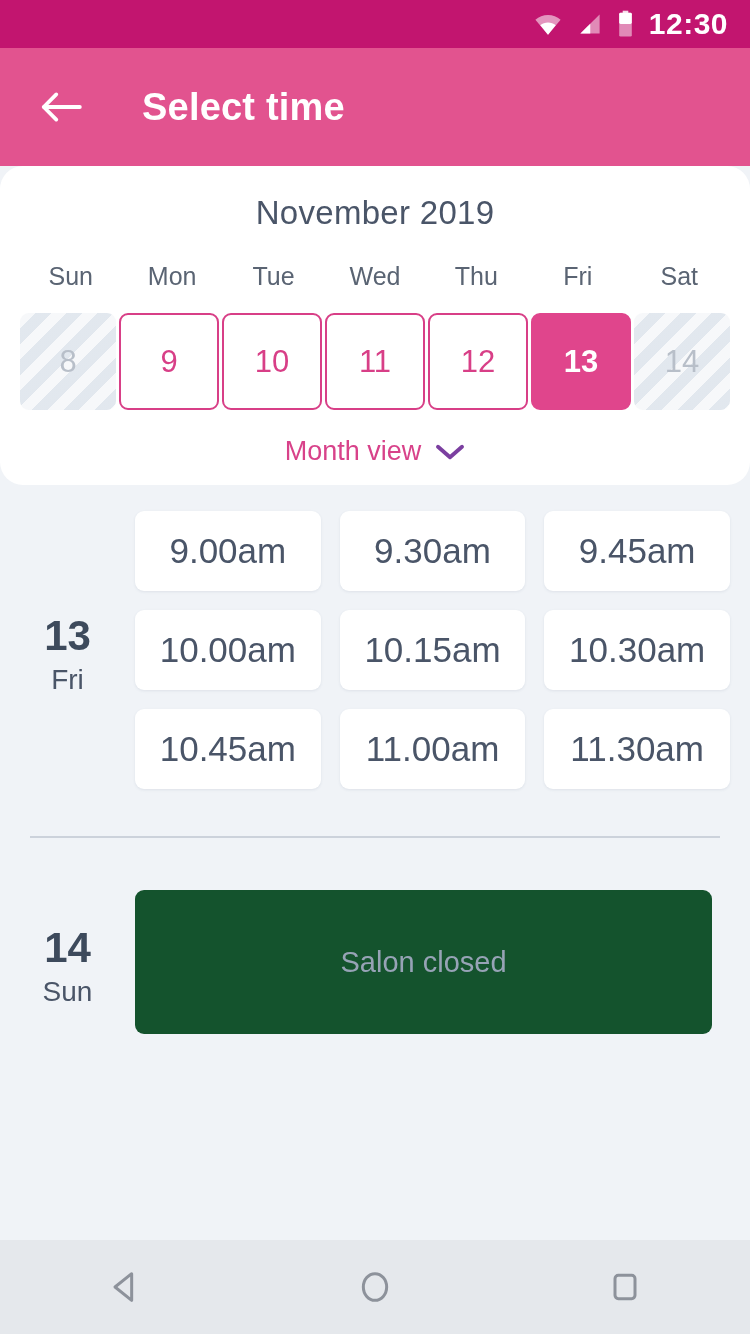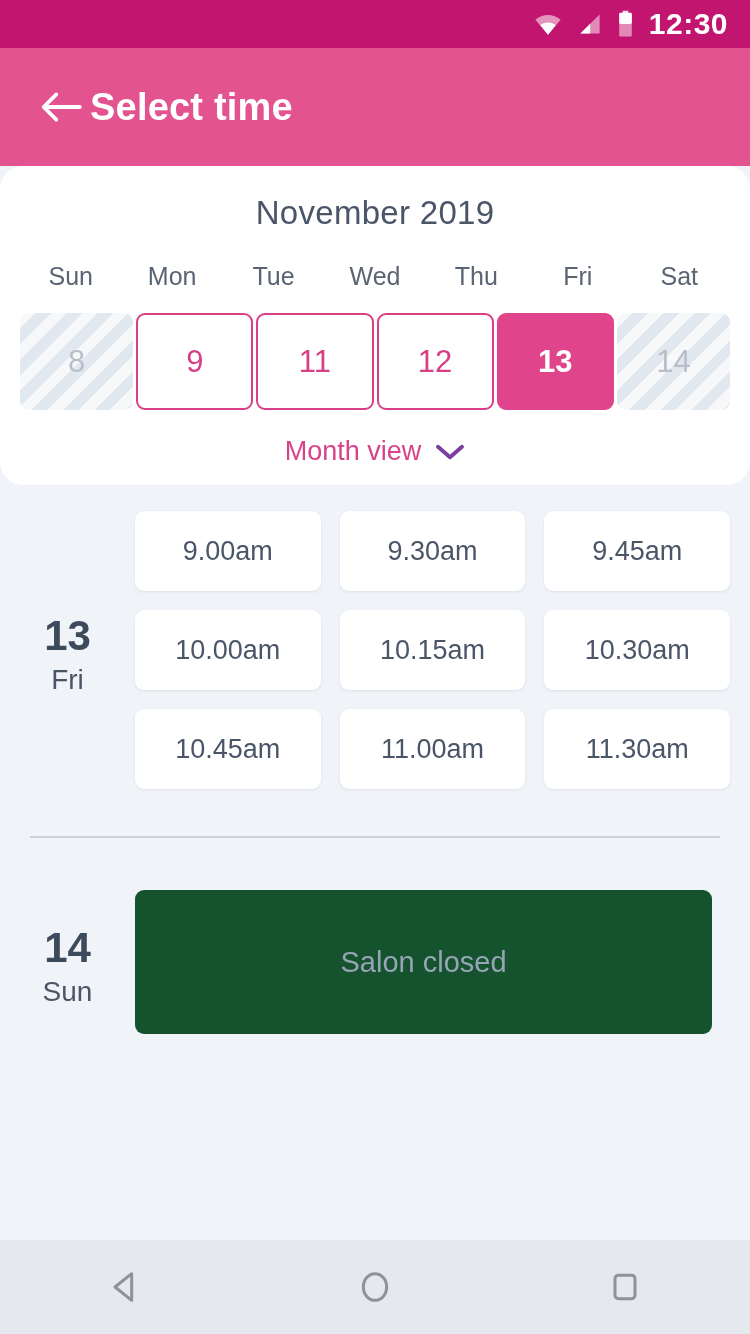--- a/index.html
+++ b/index.html
@@ -41,20 +41,21 @@
   }
   .back-btn {
     width:58px; height:58px;
     display:flex; align-items:center; justify-content:center;
     cursor:pointer;
   }
   .appbar-title {
     color:#ffffff;
     font-size:38px;
     font-weight:bold;
+    margin-left:52px;
     letter-spacing:0.2px;
   }
 
   
   .calendar {
     background:#ffffff;
     padding-top:28px;
     padding-bottom:18px;
     border-radius:23px;
   }
@@ -164,21 +165,21 @@
     gap:19px 19px;
   }
   .slot {
     height:80px;
     background:#ffffff;
     border-radius:9px;
     display:flex;
     align-items:center;
     justify-content:center;
     color:#4a5568;
-    font-size:27px;
+    font-size:35px;
     box-shadow:0 1px 3px rgba(70,90,120,0.11);
     cursor:pointer;
   }
   .divider {
     height:2px;
     background:#ccd2db;
     margin:47px 30px 0 30px;
   }
   .closed-section {
     display:flex;
@@ -257,20 +258,21 @@
     <div class="weekday">Tue</div>
     <div class="weekday">Wed</div>
     <div class="weekday">Thu</div>
     <div class="weekday">Fri</div>
     <div class="weekday">Sat</div>
   </div>
 
   <div class="dates">
     <div class="date-cell disabled">8</div>
     <div class="date-cell available">9</div>
+    <div class="date-cell available">10</div>
     <div class="date-cell available">11</div>
     <div class="date-cell available">12</div>
     <div class="date-cell selected">13</div>
     <div class="date-cell disabled">14</div>
   </div>
 
   <div class="monthview-row">
     <span class="monthview-label">Month view</span>
     <svg width="30" height="18" viewBox="0 0 20 12">
       <path d="M2 2.5 L10 9.5 L18 2.5" stroke="#7b3fa0" stroke-width="2.6" fill="none" stroke-linecap="round" stroke-linejoin="round"></path>

